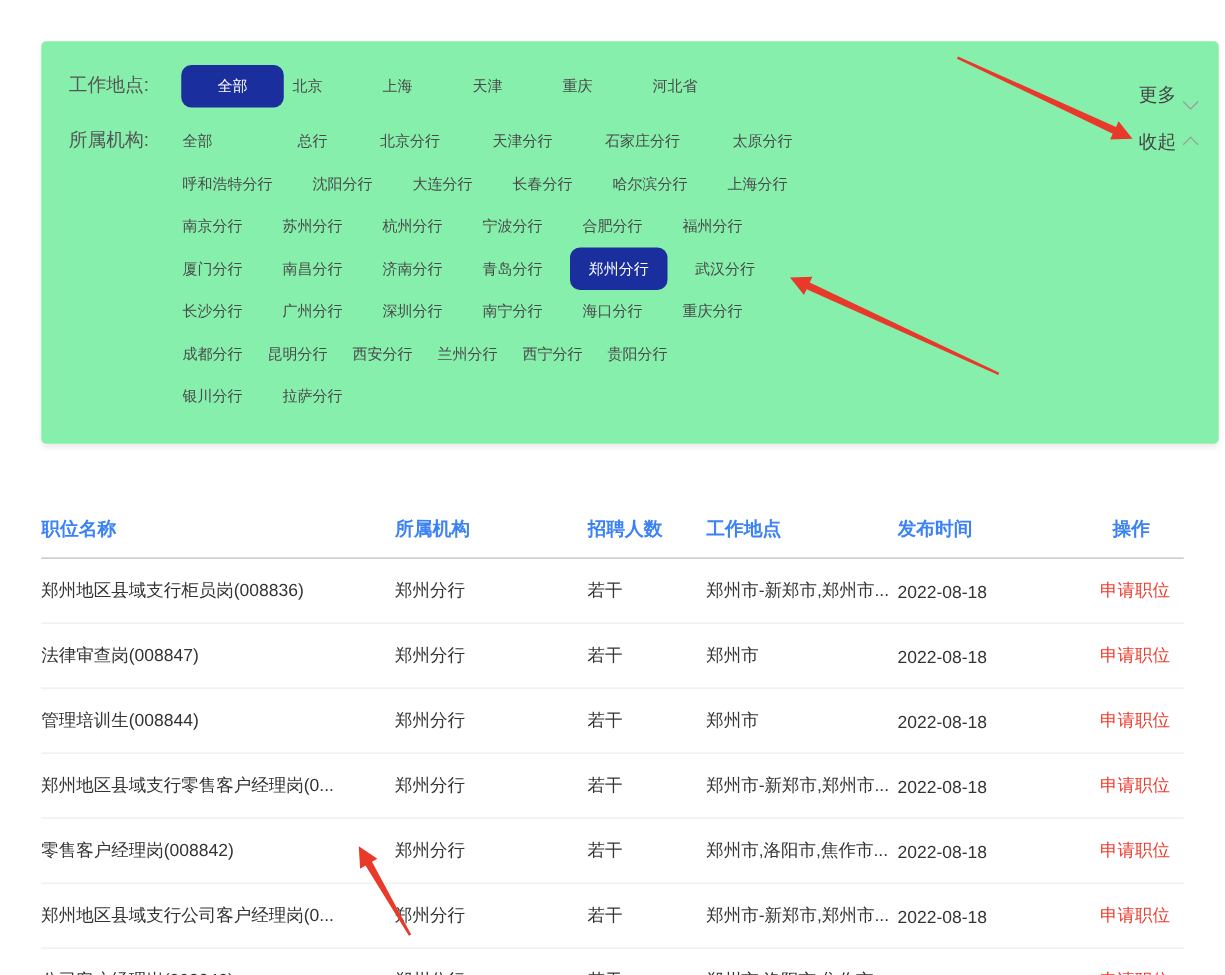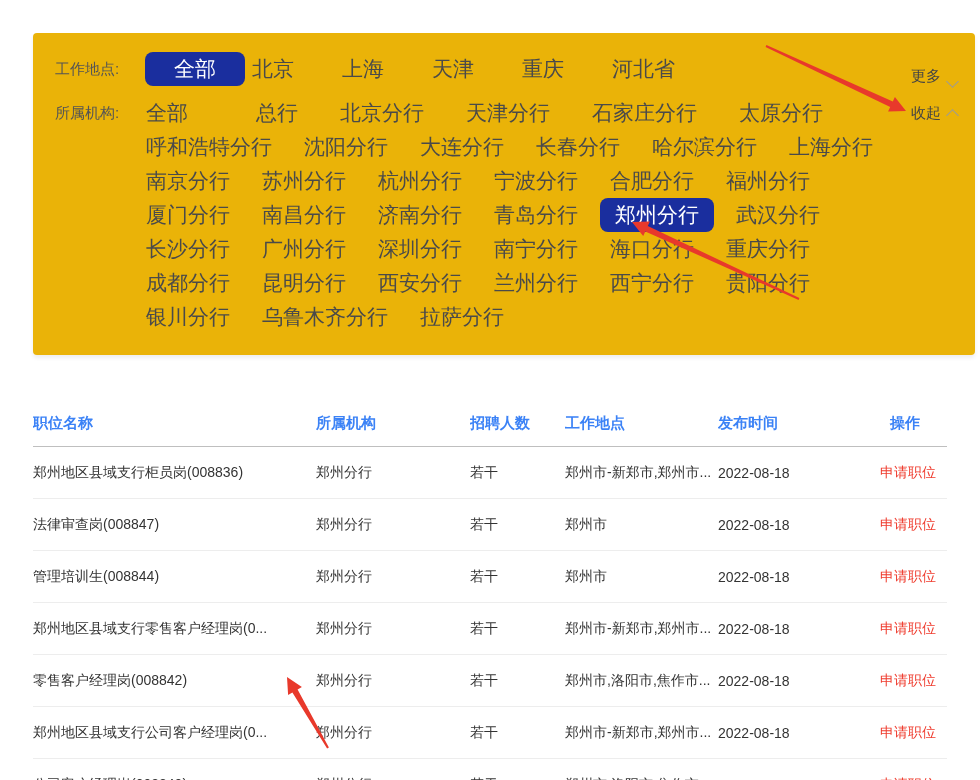--- a/index.html
+++ b/index.html
@@ -4,44 +4,44 @@
 <style>
   :root{ --blue:#1a2e9e; --red:#ef3b2d; --arrow:#e8392b; }
   html,body{margin:0;padding:0;}
   body{
     width:980px;height:780px;position:relative;overflow:hidden;background:#fff;
     font-family:"Liberation Sans","DejaVu Sans",sans-serif;color:#333;
   }
   
   .filter-panel{
     position:absolute;left:33px;top:33px;width:942px;height:322px;
-    background:#eab308;border-radius:4px;box-shadow:0 3px 4px rgba(0,0,0,.07);
+    background:#86efac;border-radius:4px;box-shadow:0 3px 4px rgba(0,0,0,.07);
   }
   .flabel{
     position:absolute;left:22px;height:34px;line-height:34px;
     font-size:15px;color:#555;white-space:nowrap;
   }
   .orow{
     position:absolute;display:flex;align-items:center;height:34px;
-    font-size:21px;color:#4a4a4a;white-space:nowrap;
+    font-size:12px;color:#4a4a4a;white-space:nowrap;
   }
   .orow .opt{line-height:34px;cursor:pointer;}
   .pill{
     background:var(--blue);color:#fff;border-radius:8px;line-height:34px;cursor:pointer;
   }
   .pill-all{padding:0 29px;margin-right:-41px;}
   .pill-org{padding:0 15px;margin:0 -10px;}
   #row-loc{left:112px;top:19px;gap:48px;}
   #row-org1{left:113px;top:63px;gap:42px;}
   .mr26{margin-right:26px;}
   #row-org2{left:113px;top:97px;gap:32px;}
   #row-org3{left:113px;top:131px;gap:32px;}
   #row-org4{left:113px;top:165px;gap:32px;}
   #row-org5{left:113px;top:199px;gap:32px;}
-  #row-org6{left:113px;top:233px;gap:32px;}
+  #row-org6{left:113px;top:233px;gap:20px;}
   #row-org7{left:113px;top:267px;gap:32px;align-items:flex-end;}
   .corner-ctl{
     position:absolute;right:18px;height:34px;display:flex;align-items:center;gap:7px;
     font-size:15px;color:#444;cursor:pointer;
   }
   #more-ctl{top:19px;align-items:flex-end;} #collapse-ctl{top:63px;}
   .chev{width:8px;height:8px;display:inline-block;border-right:1.5px solid #9a9a9a;border-bottom:1.5px solid #9a9a9a;}
   .chev.down{transform:rotate(45deg);margin-top:-5px;}
   .chev.up{transform:rotate(-135deg);margin-top:5px;}
   
@@ -127,21 +127,20 @@
     <div class="orow" id="row-org6">
       <span class="opt">成都分行</span>
       <span class="opt">昆明分行</span>
       <span class="opt">西安分行</span>
       <span class="opt">兰州分行</span>
       <span class="opt">西宁分行</span>
       <span class="opt">贵阳分行</span>
     </div>
     <div class="orow" id="row-org7">
       <span class="opt">银川分行</span>
-      <span class="opt">乌鲁木齐分行</span>
       <span class="opt">拉萨分行</span>
     </div>
   </section>
 
   <section class="jobs">
     <div class="trow thead">
       <span class="cell">职位名称</span>
       <span class="cell">所属机构</span>
       <span class="cell">招聘人数</span>
       <span class="cell">工作地点</span>

